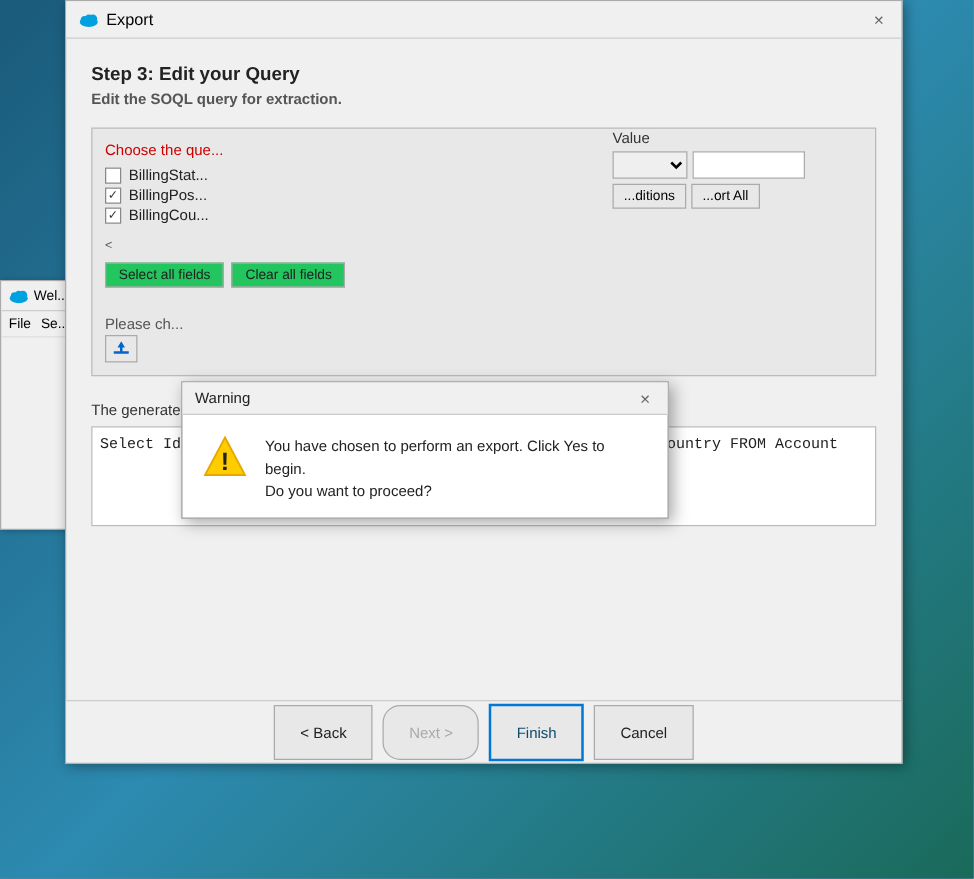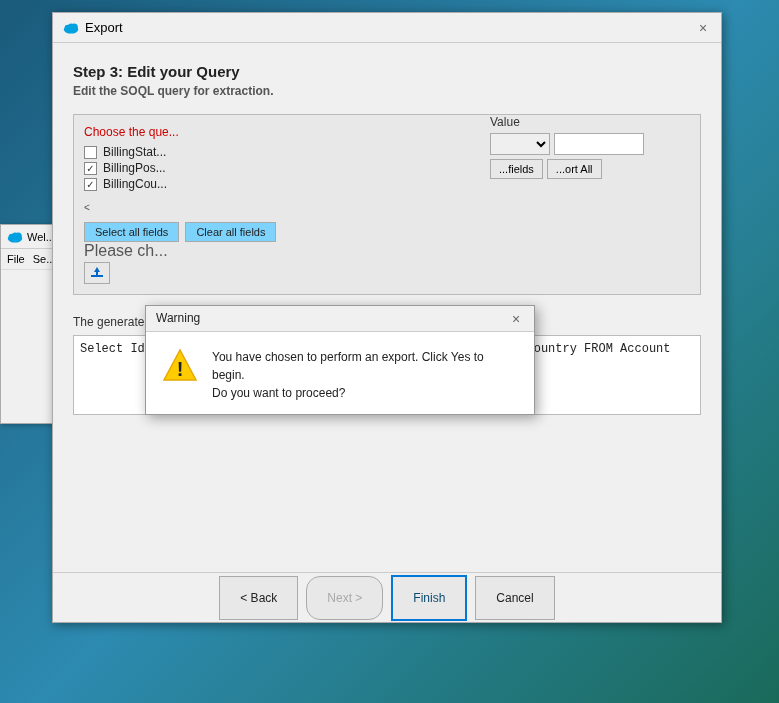--- a/index.html
+++ b/index.html
@@ -16,21 +16,21 @@
     
     .bg-layer {
       position: absolute;
       inset: 0;
       background: linear-gradient(135deg, #1a5a7a 0%, #2d8ab0 50%, #1a6a5a 100%);
     }
 
     
     .export-window {
       position: absolute;
-      top: 12px;
+      top: 0;
       left: 52px;
       width: 670px;
       height: 611px;
       background: #f0f0f0;
       border: 1px solid #aaa;
       box-shadow: 2px 2px 10px rgba(0,0,0,0.4);
       display: flex;
       flex-direction: column;
     }
 
@@ -165,21 +165,21 @@
     .field-actions {
       display: flex;
       gap: 6px;
       margin-top: 8px;
     }
 
     .small-btn {
       padding: 3px 10px;
       font-size: 11px;
       border: 1px solid #aaa;
-      background: #7dd3fc;
+      background: #22c55e;
       cursor: pointer;
       color: #222;
     }
 
     .value-label {
       font-size: 12px;
       color: #333;
       margin-bottom: 4px;
     }
 
@@ -379,23 +379,23 @@
     .dialog-btn {
       padding: 5px 24px;
       font-size: 12px;
       border: 1px solid #aaa;
       background: #e8e8e8;
       cursor: pointer;
       min-width: 70px;
     }
 
     .please-choose {
-      font-size: 16px;
+      font-size: 12px;
       color: #555;
-      margin-top: 0;
+      margin-top: 22px;
     }
 
     .import-btn-area {
       display: flex;
       align-items: center;
       gap: 6px;
       margin-top: 4px;
     }
 
     .import-icon-btn {
@@ -493,21 +493,21 @@
       </div>
 
       
       <div style="position:absolute; right:10px; top:0; width:200px;">
         <div class="value-label">Value</div>
         <div class="filter-row">
           <select class="filter-select"></select>
           <input class="filter-input" type="text" style="">
         </div>
         <div style="display:flex; gap:4px; margin-top:4px;">
-          <button class="conditions-btn">...fields</button>
+          <button class="conditions-btn">...ditions</button>
           <button class="export-all-btn">...ort All</button>
         </div>
       </div>
 
       
       <div class="please-choose">Please ch...</div>
 
       
       <div class="import-btn-area" style="margin-top:2px;">
         <div class="import-icon-btn">

